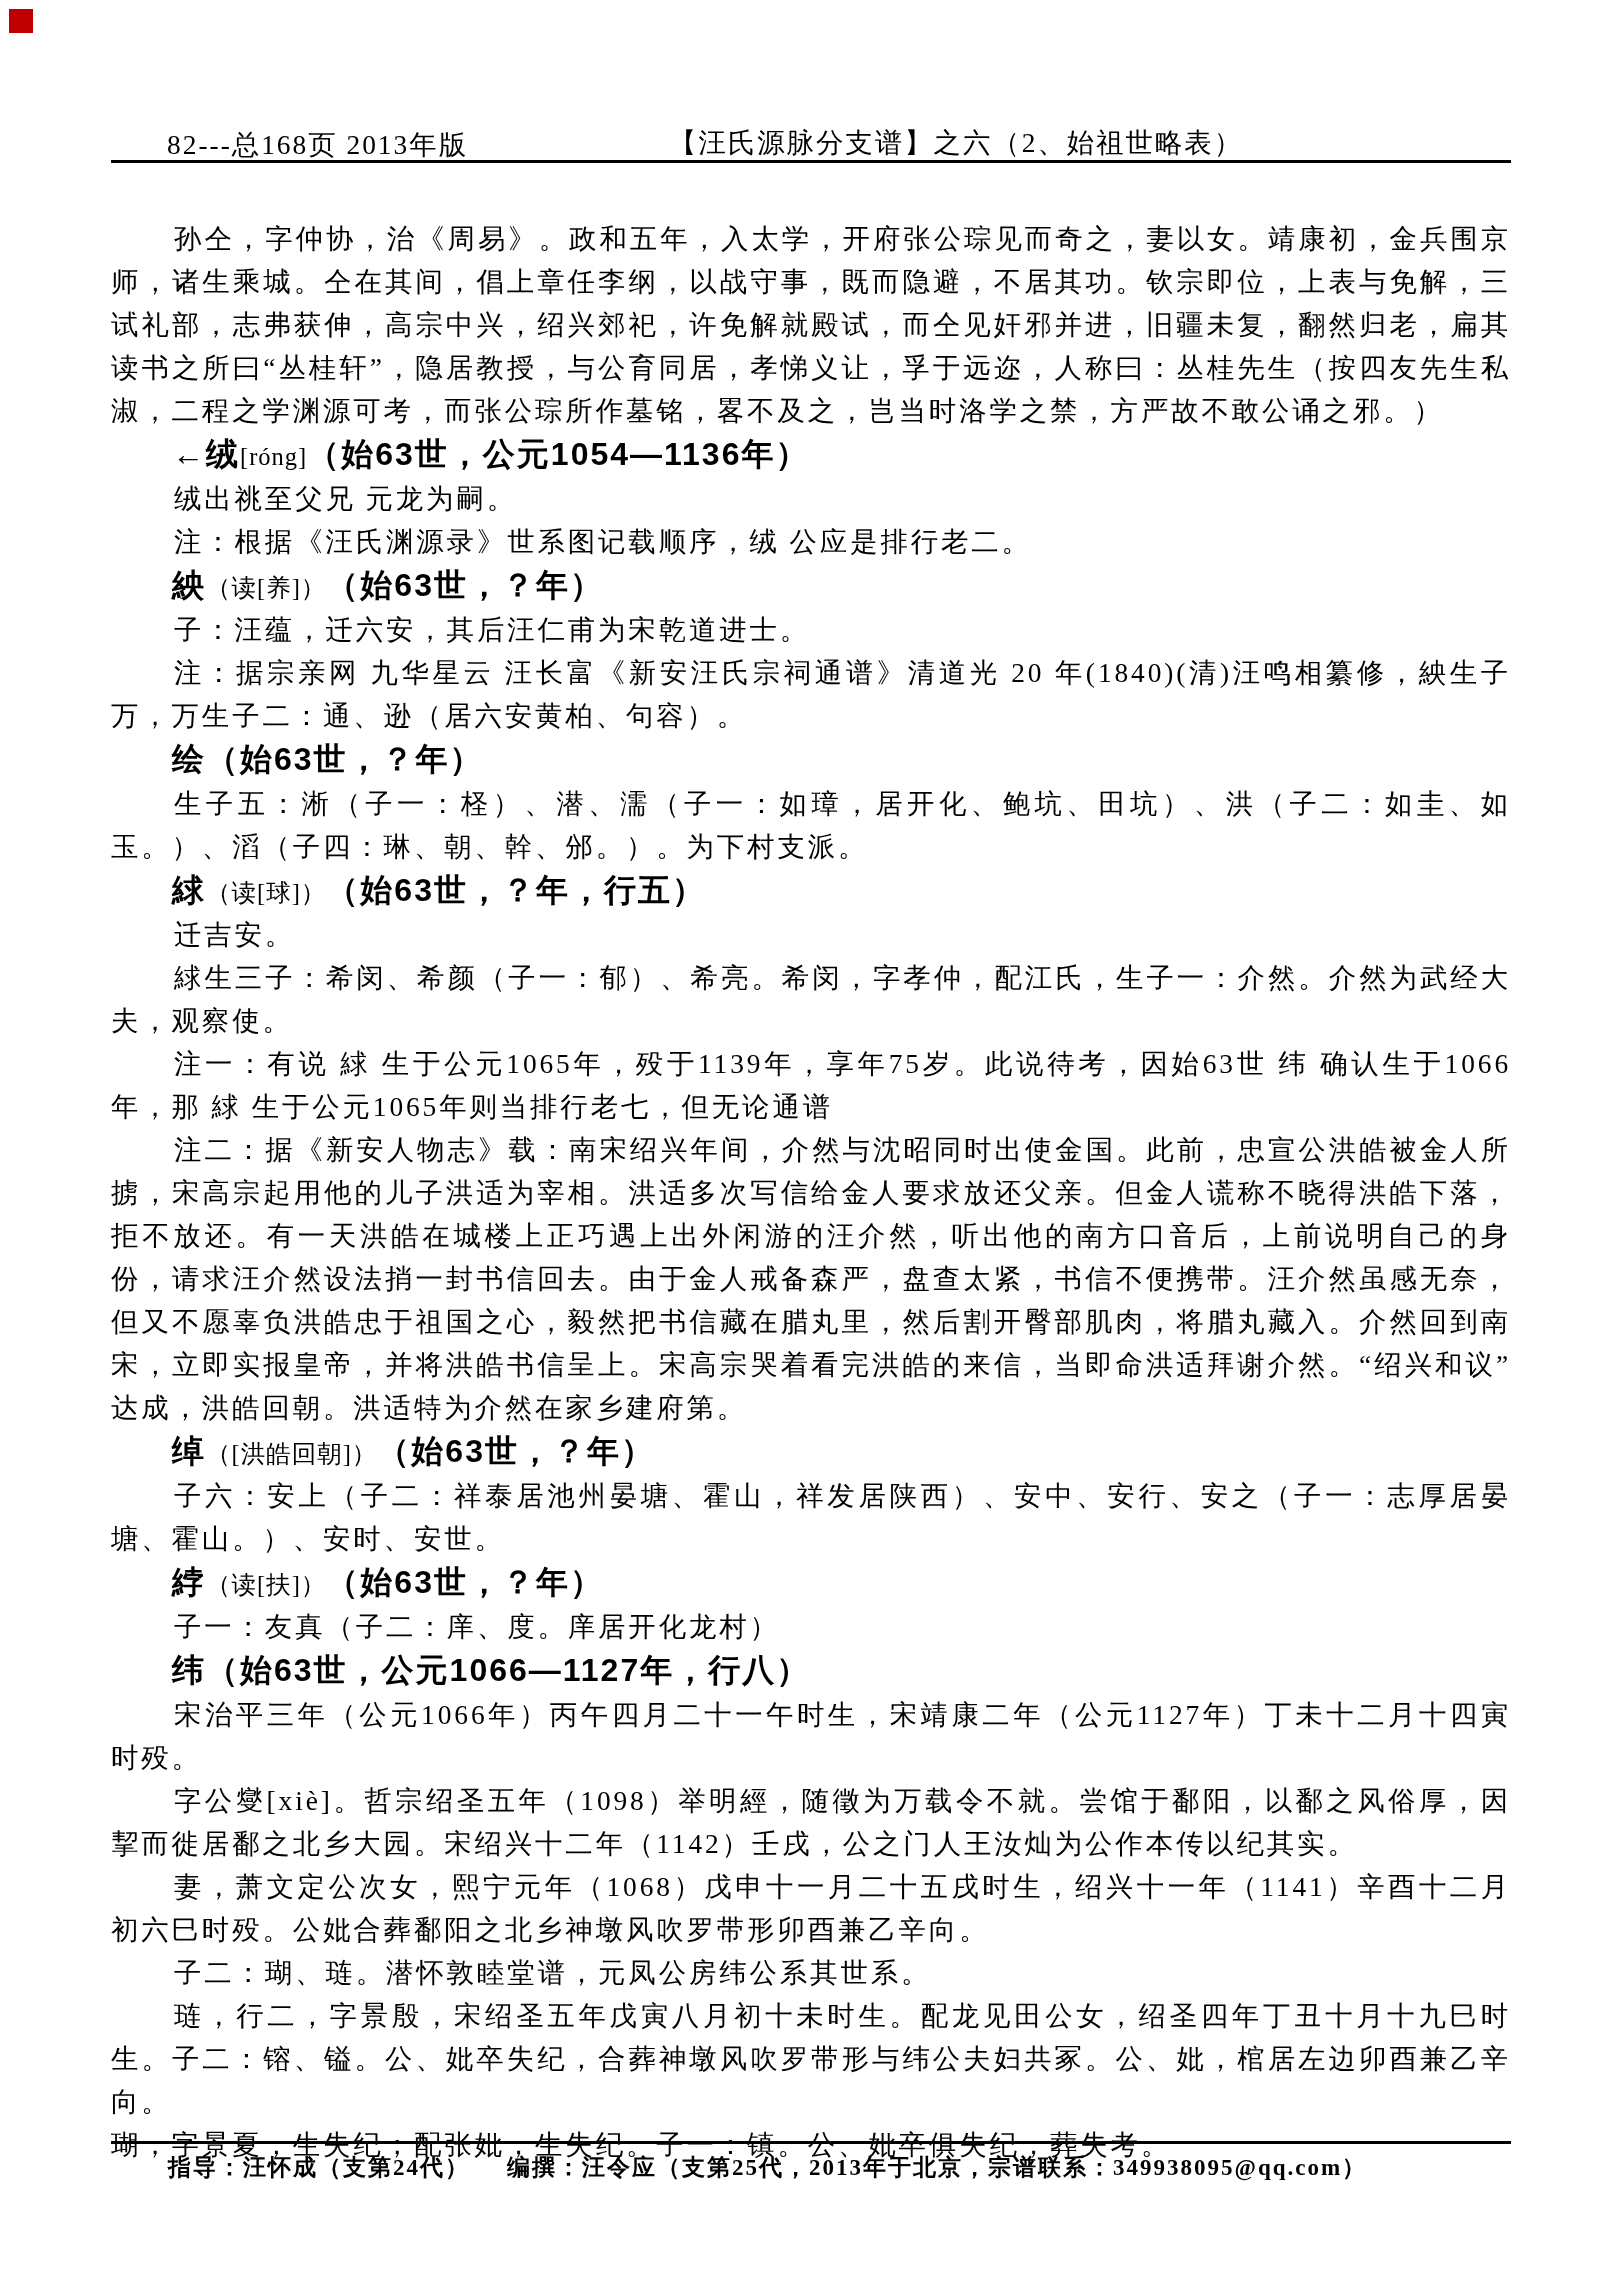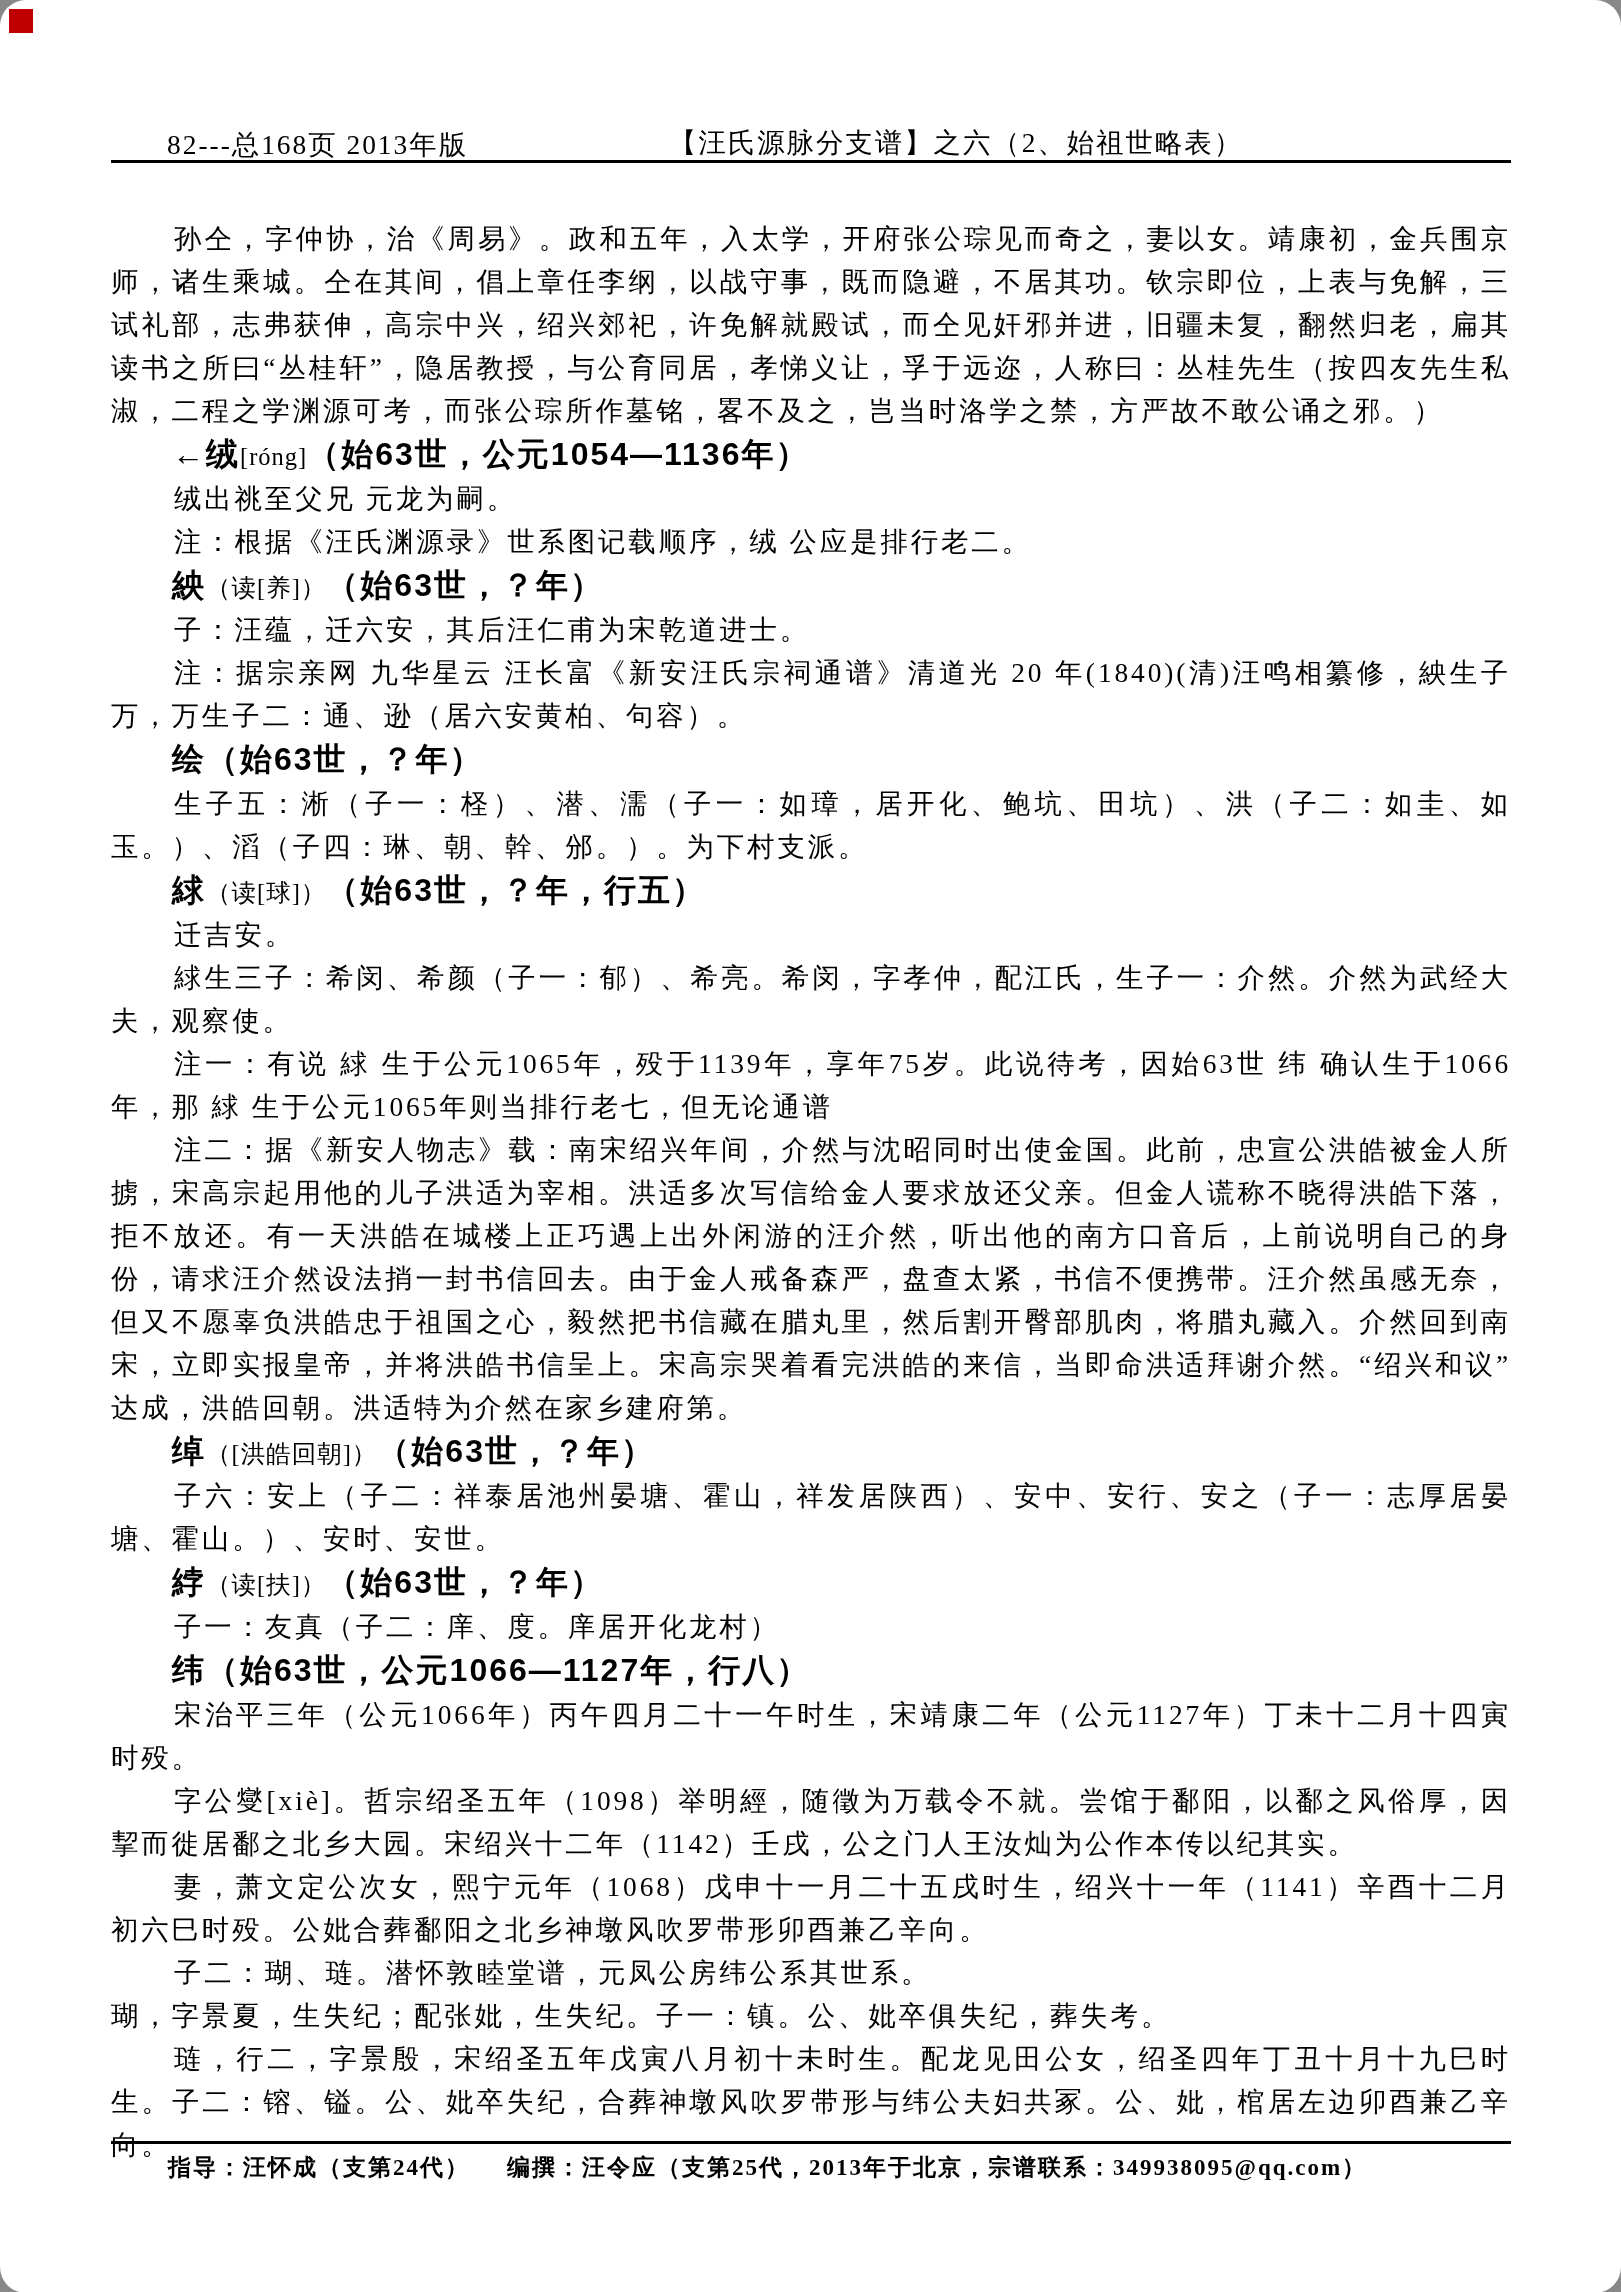--- a/index.html
+++ b/index.html
@@ -4,21 +4,20 @@
 <title>82---总168页 2013年版</title>
 <style>
   html,body{margin:0;padding:0;background:#888;}
   .page{
     position:relative;
     width:1621px;height:2293px;
     background:#ffffff;
     overflow:hidden;
     font-family:"Liberation Serif","DejaVu Serif",serif;
     color:#000;
-    border-radius:26px;
   }
   .marker{
     position:absolute;left:8.8px;top:8.8px;width:24.5px;height:24.5px;
   }
   .hdr-left{
     position:absolute;left:167px;top:127px;
     font-size:27.4px;letter-spacing:2px;white-space:nowrap;
   }
   .hdr-title{
     position:absolute;left:669px;top:125px;
@@ -87,22 +86,22 @@
       <div class="para indent">注二：据《新安人物志》载：南宋绍兴年间，介然与沈昭同时出使金国。此前，忠宣公洪皓被金人所掳，宋高宗起用他的儿子洪适为宰相。洪适多次写信给金人要求放还父亲。但金人谎称不晓得洪皓下落，拒不放还。有一天洪皓在城楼上正巧遇上出外闲游的汪介然，听出他的南方口音后，上前说明自己的身份，请求汪介然设法捎一封书信回去。由于金人戒备森严，盘查太紧，书信不便携带。汪介然虽感无奈，但又不愿辜负洪皓忠于祖国之心，毅然把书信藏在腊丸里，然后割开臀部肌肉，将腊丸藏入。介然回到南宋，立即实报皇帝，并将洪皓书信呈上。宋高宗哭着看完洪皓的来信，当即命洪适拜谢介然。“绍兴和议”达成，洪皓回朝。洪适特为介然在家乡建府第。</div>
       <div class="heading"><span class="hname">绰</span><span class="hreading">（[洪皓回朝]）</span><span class="hinfo">（始63世，？年）</span></div>
       <div class="para indent">子六：安上（子二：祥泰居池州晏塘、霍山，祥发居陕西）、安中、安行、安之（子一：志厚居晏塘、霍山。）、安时、安世。</div>
       <div class="heading"><span class="hname">綍</span><span class="hreading">（读[扶]）</span><span class="hinfo">（始63世，？年）</span></div>
       <div class="para indent">子一：友真（子二：庠、度。庠居开化龙村）</div>
       <div class="heading"><span class="hname">纬</span><span class="hreading"></span><span class="hinfo">（始63世，公元1066—1127年，行八）</span></div>
       <div class="para indent">宋治平三年（公元1066年）丙午四月二十一午时生，宋靖康二年（公元1127年）丁未十二月十四寅时殁。</div>
       <div class="para indent">字公燮[xiè]。哲宗绍圣五年（1098）举明經，随徵为万载令不就。尝馆于鄱阳，以鄱之风俗厚，因挈而徙居鄱之北乡大园。宋绍兴十二年（1142）壬戌，公之门人王汝灿为公作本传以纪其实。</div>
       <div class="para indent">妻，萧文定公次女，熙宁元年（1068）戊申十一月二十五戌时生，绍兴十一年（1141）辛酉十二月初六巳时殁。公妣合葬鄱阳之北乡神墩风吹罗带形卯酉兼乙辛向。</div>
       <div class="para indent">子二：瑚、琏。潜怀敦睦堂谱，元凤公房纬公系其世系。</div>
+      <div class="para indent">琏，行二，字景殷，宋绍圣五年戊寅八月初十未时生。配龙见田公女，绍圣四年丁丑十月十九巳时生。子二：镕、镒。公、妣卒失纪，合葬神墩风吹罗带形与纬公夫妇共冢。公、妣，棺居左边卯酉兼乙辛向。</div>
       <div class="para">瑚，字景夏，生失纪；配张妣，生失纪。子一：镇。公、妣卒俱失纪，葬失考。</div>
-      <div class="para indent">琏，行二，字景殷，宋绍圣五年戊寅八月初十未时生。配龙见田公女，绍圣四年丁丑十月十九巳时生。子二：镕、镒。公、妣卒失纪，合葬神墩风吹罗带形与纬公夫妇共冢。公、妣，棺居左边卯酉兼乙辛向。</div>
       <div class="para indent">注（纬公传记）：公讳纬，字公燮，元凤公八子也。公性敏达，造诣宏博，远绍旁搜，于经哆嗦稍有</div>
     </div>
 
   <div class="rule rule-bottom"></div>
   <div class="footer">
     <span class="guide">指导：汪怀成（支第24代）</span><span class="editor">编撰：汪令应（支第25代，2013年于北京，宗谱联系：349938095@qq.com）</span>
   </div>
 
 </div>
 

